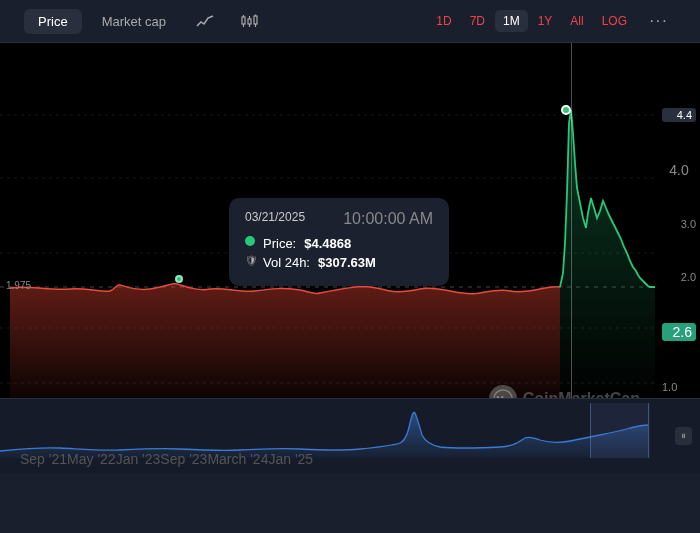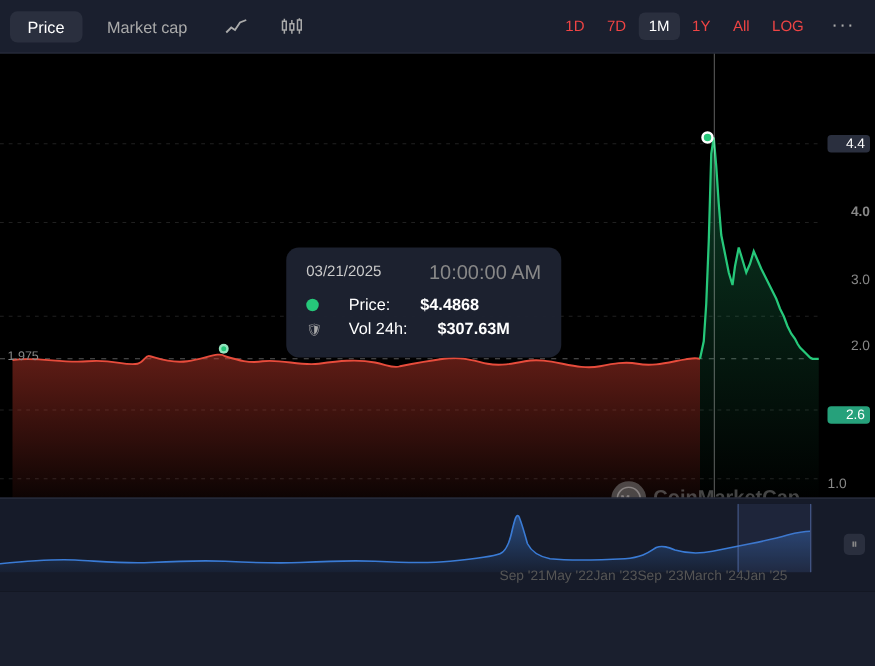--- a/index.html
+++ b/index.html
@@ -9,21 +9,21 @@
       background: #1a1f2e;
       font-family: -apple-system, BlinkMacSystemFont, 'Segoe UI', sans-serif;
       color: #fff;
       overflow: hidden;
     }
 
     
     .header {
       display: flex;
       align-items: center;
-      padding: 8px 8px;
+      padding: 8px 24px;
       background: #1a1f2e;
       border-bottom: 1px solid #2a2f3e;
       gap: 6px;
     }
     .tab-btn {
       padding: 5px 14px;
       border-radius: 6px;
       font-size: 13px;
       cursor: pointer;
       border: none;
@@ -114,22 +114,21 @@
       margin-bottom: 8px;
       display: flex;
       justify-content: space-between;
     }
     .tooltip-time {
       color: #888;
       font-size: 16px;
     }
     .tooltip-row {
       display: flex;
-      align-items: center;
-      gap: 24px;
+      gap: 8px;
       margin-bottom: 4px;
       font-size: 13px;
     }
     .tooltip-dot {
       width: 10px;
       height: 10px;
       border-radius: 50%;
       background: #26c87a;
       flex-shrink: 0;
     }
@@ -200,23 +199,23 @@
       background: #161b29;
       border-top: 1px solid #2a2f3e;
     }
 
     .overview-xaxis {
       position: absolute;
       bottom: 6px;
       left: 0;
       right: 50px;
       display: flex;
-      justify-content: flex-end;
+      justify-content: flex-start;
       padding: 0 20px;
-      font-size: 11px;
+      font-size: 14px;
       color: #555;
     }
 
     .pause-btn {
       position: absolute;
       right: 8px;
       top: 28px;
       background: #2a2f3e;
       border: none;
       color: #888;
@@ -454,24 +453,24 @@
   </svg>
 
   <div class="crosshair-v"></div>
 
   <div class="peak-dot"></div>
 
   <div class="small-dot"></div>
 
   <div style="position:absolute;right:0;top:0;width:42px;height:370px;display:flex;flex-direction:column;justify-content:space-between;padding:65px 4px 20px;">
     <div style="background:#2a2f3e;color:#fff;padding:1px 4px;border-radius:3px;font-size:11px;text-align:right;">4.4</div>
-    <div style="color:#888;font-size:11px;text-align:right;font-weight:bold;">4.0</div>
+    <div style="color:#888;font-size:14px;text-align:center;">4.0</div>
     <div style="color:#888;font-size:11px;text-align:right;">3.0</div>
     <div style="color:#888;font-size:11px;text-align:right;">2.0</div>
-    <div style="background:#26a17b;color:#fff;padding:1px 4px;border-radius:3px;font-size:11px;text-align:right;">2.6</div>
+    <div style="background:#26a17b;color:#fff;padding:1px 4px;border-radius:3px;font-size:14px;text-align:right;">2.6</div>
     <div style="color:#888;font-size:11px;text-align:left;">1.0</div>
   </div>
 
   <div class="left-value">1.975</div>
 
   <div class="x-axis">
     <span>26 Feb</span>
     <span>2 Mar</span>
     <span>6 Mar</span>
     <span>10 Mar</span>

